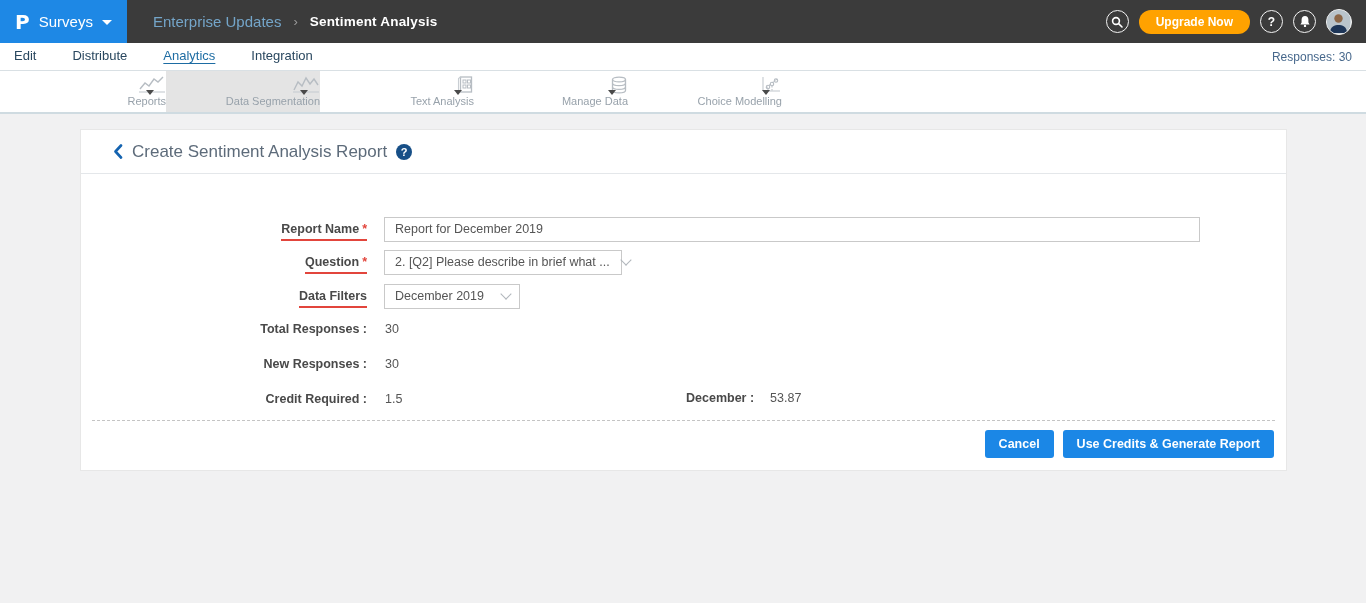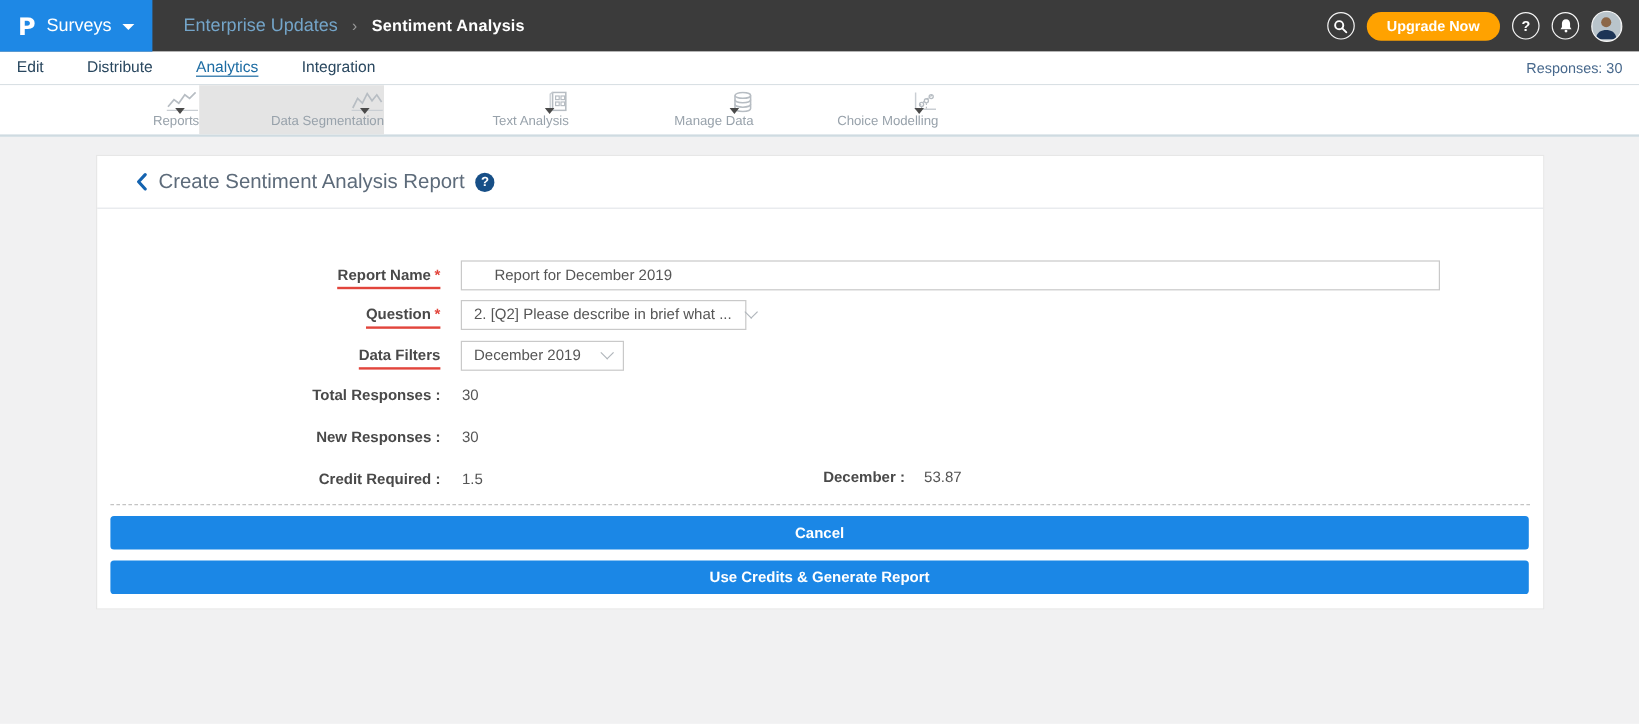--- a/index.html
+++ b/index.html
@@ -62,41 +62,41 @@
 
   .form-area { padding:42px 11px 12px 11px; }
   .frow { display:flex; align-items:center; margin-left:-11px; }
   .flabel { width:286px; text-align:right; font-size:12.5px; font-weight:bold; color:#494949;
             flex:none; }
   .flabel .lbl-text { padding-bottom:3px; border-bottom:2px solid #e2453c; }
   .req { color:#e2453c; font-weight:bold; margin-left:3px; }
   .ctrl { margin-left:17px; }
 
   .row-input { height:26px; margin-bottom:7px; }
-  .text-input { width:816px; height:25px; border:1px solid #c9c9c9; padding:0 27px;
+  .text-input { width:816px; height:25px; border:1px solid #c9c9c9; padding:0 10px;
                 font-size:12.5px; color:#555; font-family:"Liberation Sans", sans-serif; }
   .row-select { height:26px; margin-bottom:8px; }
   .select-box { height:25px; border:1px solid #c9c9c9; display:flex; align-items:center;
                 justify-content:space-between; padding:0 9px 0 10px; cursor:pointer;
                 background:#fff; }
   .select-box .sel-text { font-size:12.5px; color:#555; white-space:nowrap; }
   .chev { width:8px; height:8px; border-right:1.6px solid #b0b6bb; border-bottom:1.6px solid #b0b6bb;
           transform:rotate(45deg); margin-top:-4px; flex:none; margin-left:12px; }
   .sel-question { width:238px; }
   .sel-filter { width:136px; }
   .row-filter { margin-bottom:12px; }
 
   .stat-row { height:16px; margin-bottom:19px; position:relative; }
   .stat-val { font-size:12.5px; color:#555; margin-left:18px; }
   .avail-group { position:absolute; left:605px; top:0; display:flex; align-items:center; }
   .avail-label { font-size:12.5px; font-weight:bold; color:#494949; }
   .avail-val { font-size:12.5px; color:#555; margin-left:16px; }
 
   .dash-divider { border-top:1px dashed #c4c4c4; margin-top:-6px; }
-  .btn-row { display:flex; justify-content:flex-end; gap:9px; margin-top:9px; padding-right:1px;flex-direction:column; }
+  .btn-row { display:flex; justify-content:flex-end; gap:9px; margin-top:9px; padding-right:1px; }
   .btn { height:28px; background:#1b87e6; color:#fff; border:none; border-radius:3px;
          font-size:12.5px; font-weight:bold; padding:0 14px; cursor:pointer;
          font-family:"Liberation Sans", sans-serif; }
 </style>
 </head>
 <body>
 
 <div class="topbar">
   <div class="logo-block">
     <span class="logo-p">P</span>

